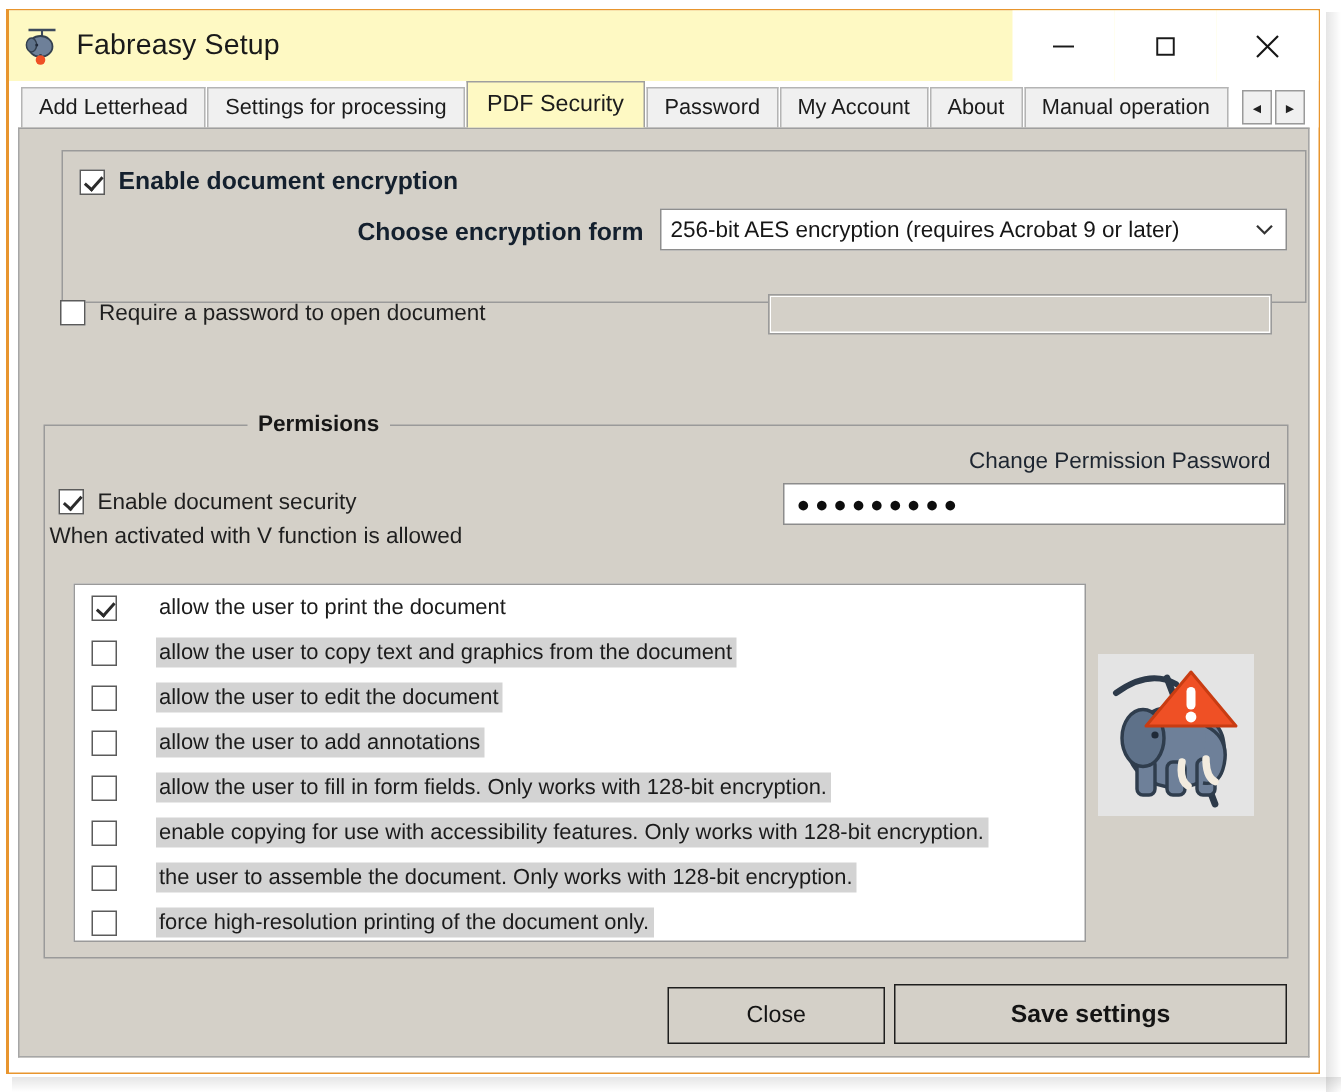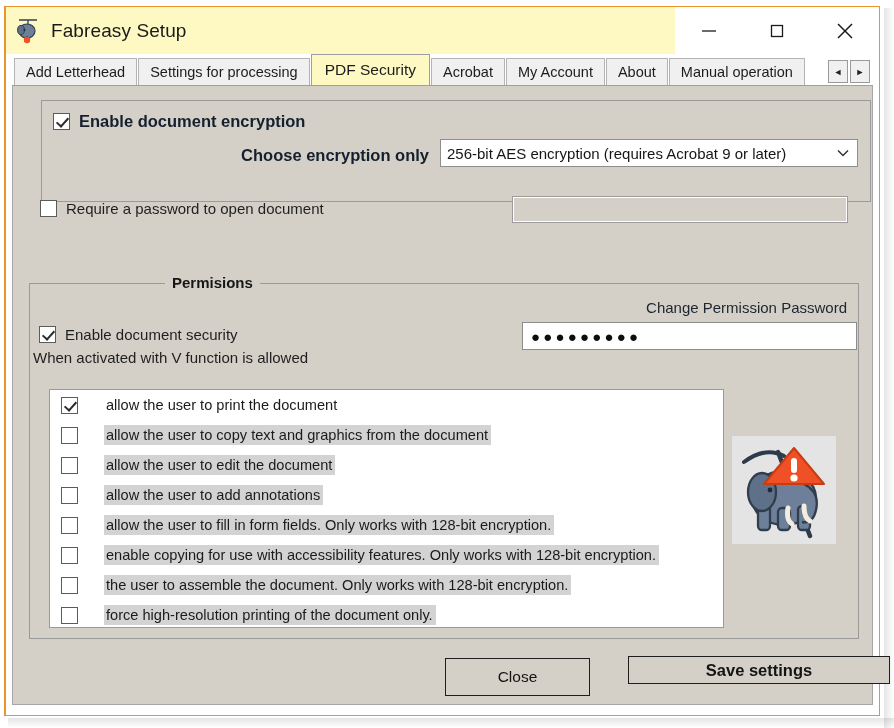--- a/index.html
+++ b/index.html
@@ -305,41 +305,41 @@
             <line x1="20" y1="6" x2="6" y2="20" stroke="#151515" stroke-width="1.4"></line>
           </svg>
         </div>
       </div>
     </div>
 
     <div class="tabstrip">
       <div class="tab">Add Letterhead</div>
       <div class="tab">Settings for processing</div>
       <div class="tab active">PDF Security</div>
-      <div class="tab">Acrobat</div>
+      <div class="tab">Password</div>
       <div class="tab">My Account</div>
       <div class="tab">About</div>
       <div class="tab">Manual operation</div>
 
       <div class="tab-scrollers">
         <div class="scroll-btn">◄</div>
         <div class="scroll-btn">►</div>
       </div>
     </div>
 
     <div class="tabbody">
 
       <div class="groupbox" style="left:28px; top:14px; width:830px; height:102px;text-decoration:underline;">
 
         <div class="chkrow" style="position:absolute; left:11px; top:11px;">
           <span class="cbx checked"></span>
           <span class="lbl bold-navy">Enable document encryption</span>
         </div>
 
-        <div class="bold-navy" style="position:absolute; left:174px; top:45px; width:213px; text-align:right;">Choose encryption only</div>
+        <div class="bold-navy" style="position:absolute; left:174px; top:45px; width:213px; text-align:right;">Choose encryption form</div>
 
         <div class="combo" style="left:398px; top:38px; width:418px; height:28px;">
           <div class="val">256-bit AES encryption (requires Acrobat 9 or later)</div>
           <div class="arrow">
             <svg width="14" height="10" viewBox="0 0 14 10">
               <polyline points="2,2.5 7,7.5 12,2.5" fill="none" stroke="#333" stroke-width="1.5"></polyline>
             </svg>
           </div>
         </div>
       </div>
@@ -434,17 +434,17 @@
 
             <path d="M62 12 L92 48 L32 48 Z" fill="#ef5025" stroke="#c83c12" stroke-width="2" stroke-linejoin="round"></path>
             <rect x="59" y="22" width="6" height="15" rx="3" fill="#ffffff"></rect>
             <circle cx="62" cy="42" r="3.6" fill="#ffffff"></circle>
           </svg>
         </div>
       </div>
 
       <div class="btn" style="left:432px; top:572px; width:145px; height:38px;">Close</div>
 
-      <div class="btn primary" style="left:583px; top:570px; width:262px; height:28px;margin-left:32px;">Save settings</div>
+      <div class="btn primary" style="left:583px; top:570px; width:262px; height:40px;">Save settings</div>
 
     </div>
   </div>
 </div>
 
 </body></html>

